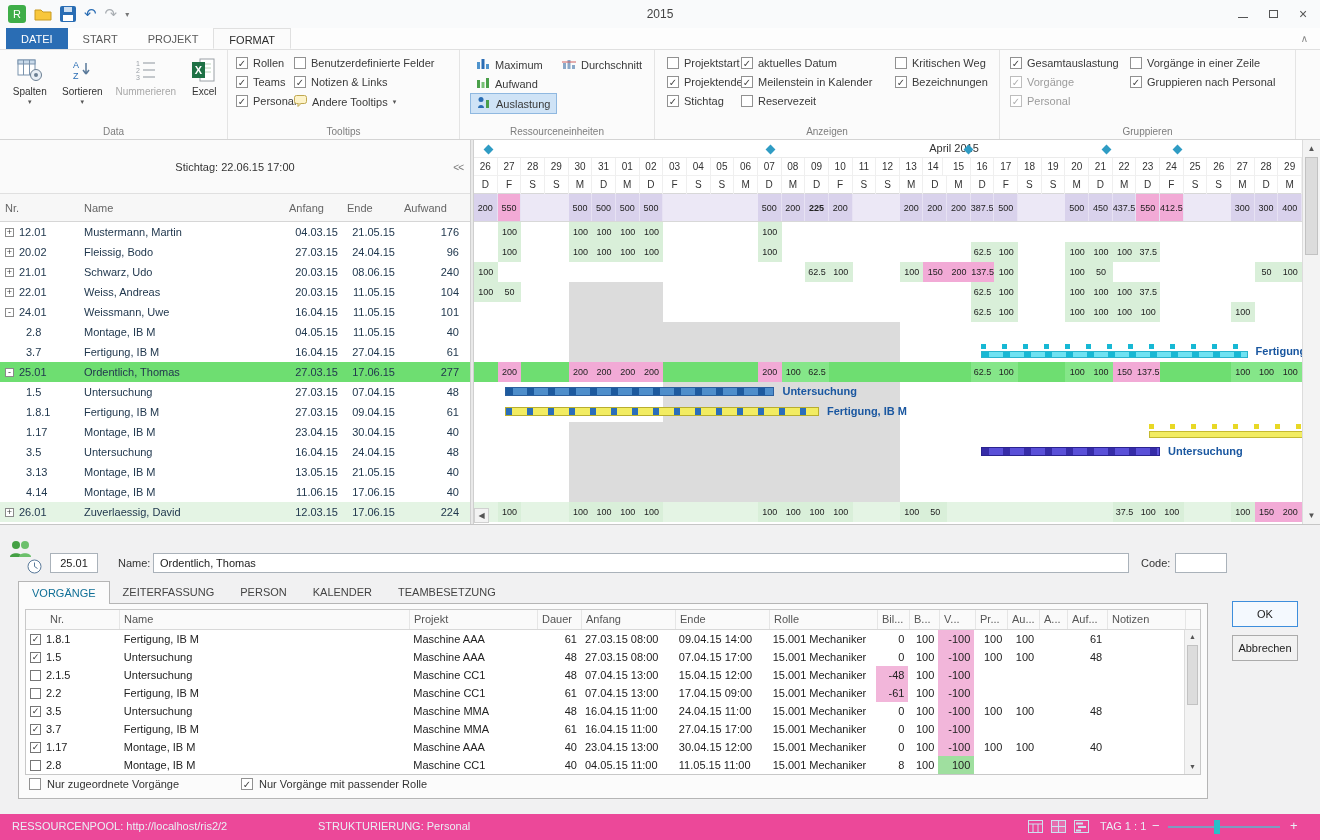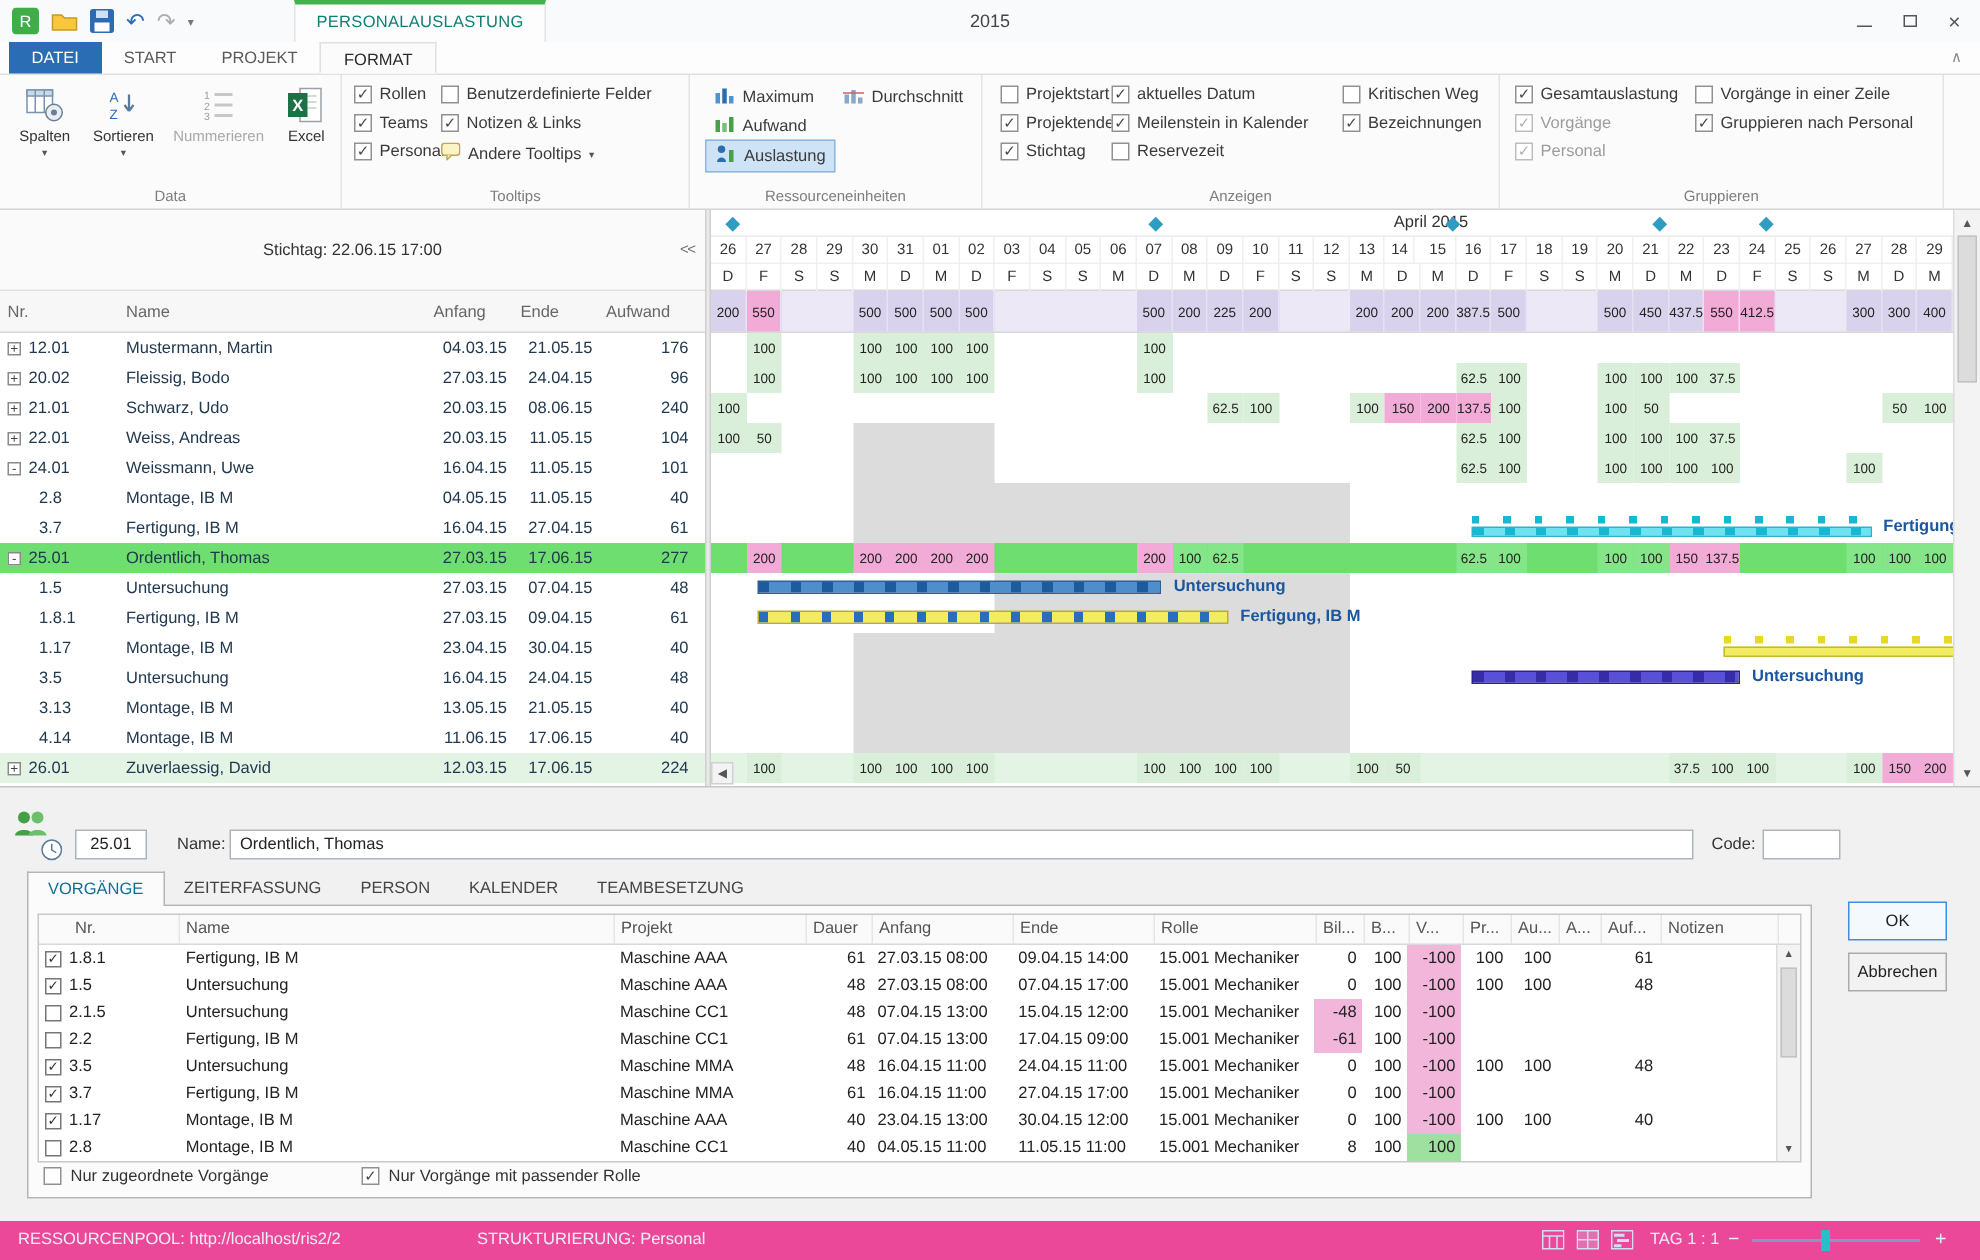--- a/index.html
+++ b/index.html
@@ -180,21 +180,20 @@
         <svg width="16" height="16">
             <rect width="16" height="16" rx="2" fill="#2a6db4"></rect>
             <rect x="4" y="1" width="8" height="5" fill="#cfe0f2"></rect>
             <rect x="3" y="9" width="10" height="6" fill="#fff"></rect>
           </svg>
       </span>
       <span class="qicon undo">↶</span>
       <span class="qicon redo">↷</span>
       <span class="qicon caret">▾</span>
     </div>
-    <div class="doc-tab">PERSONALAUSLASTUNG</div>
     <div class="title-center">2015</div>
     <div class="winbtns">
       <span class="wb">
           <span class="min-glyph"></span>
         </span>
       <span class="wb">
           <span class="max-glyph"></span>
         </span>
       <span class="wb">×</span>
     </div>
@@ -648,21 +647,21 @@
         </div>
       <div class="g-totals">
           <div class="gt-cell" style="left: 0px; width: 23.6571px;">200</div>
           <div class="gt-cell hl" style="left: 23.6571px; width: 23.6571px;">550</div>
           <div class="gt-cell" style="left: 94.6286px; width: 23.6571px;">500</div>
           <div class="gt-cell" style="left: 118.286px; width: 23.6571px;">500</div>
           <div class="gt-cell" style="left: 141.943px; width: 23.6571px;">500</div>
           <div class="gt-cell" style="left: 165.6px; width: 23.6571px;">500</div>
           <div class="gt-cell" style="left: 283.886px; width: 23.6571px;">500</div>
           <div class="gt-cell" style="left: 307.543px; width: 23.6571px;">200</div>
-          <div class="gt-cell" style="left: 331.2px; width: 23.6571px;">225</div>
+          <div class="gt-cell" style="left: 331.2px; width: 23.6571px; font-weight: bold;">225</div>
           <div class="gt-cell" style="left: 354.857px; width: 23.6571px;">200</div>
           <div class="gt-cell" style="left: 425.829px; width: 23.6571px;">200</div>
           <div class="gt-cell" style="left: 449.486px; width: 23.6571px;">200</div>
           <div class="gt-cell" style="left: 473.143px; width: 23.6571px;">200</div>
           <div class="gt-cell" style="left: 496.8px; width: 23.6571px;">387.5</div>
           <div class="gt-cell" style="left: 520.457px; width: 23.6571px;">500</div>
           <div class="gt-cell" style="left: 591.429px; width: 23.6571px;">500</div>
           <div class="gt-cell" style="left: 615.086px; width: 23.6571px;">450</div>
           <div class="gt-cell" style="left: 638.743px; width: 23.6571px;">437.5</div>
           <div class="gt-cell hl" style="left: 662.4px; width: 23.6571px;">550</div>

